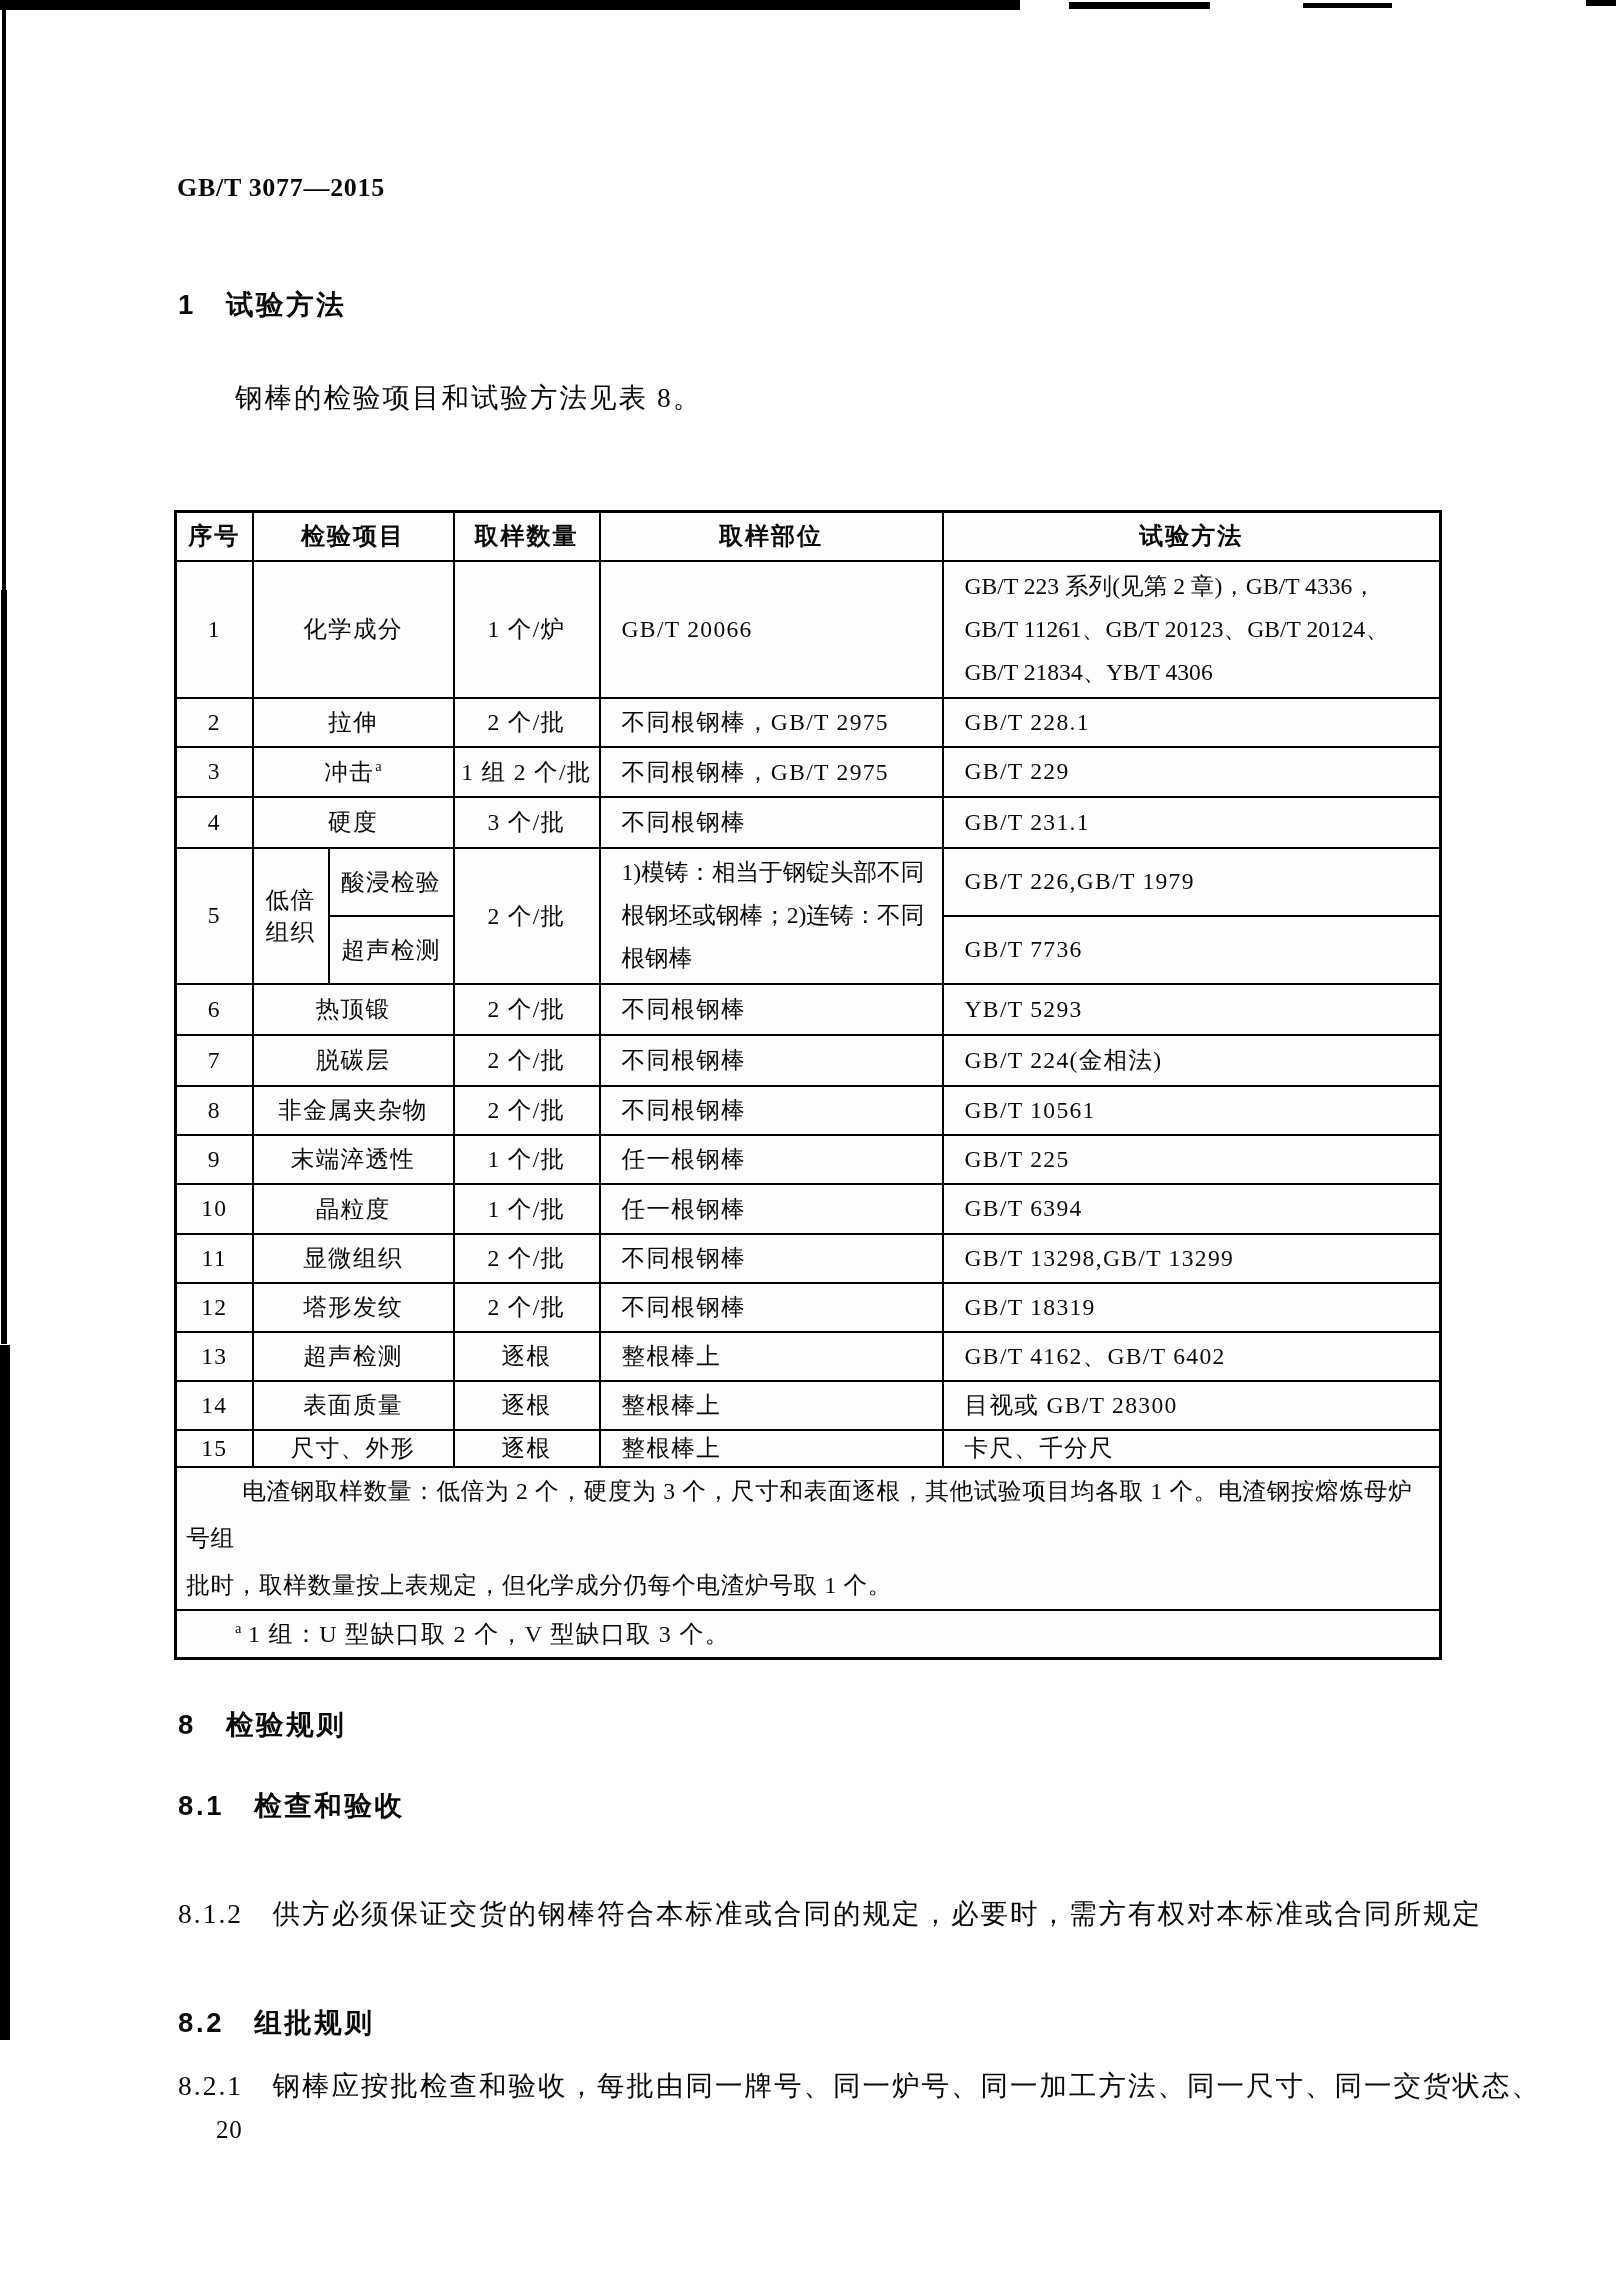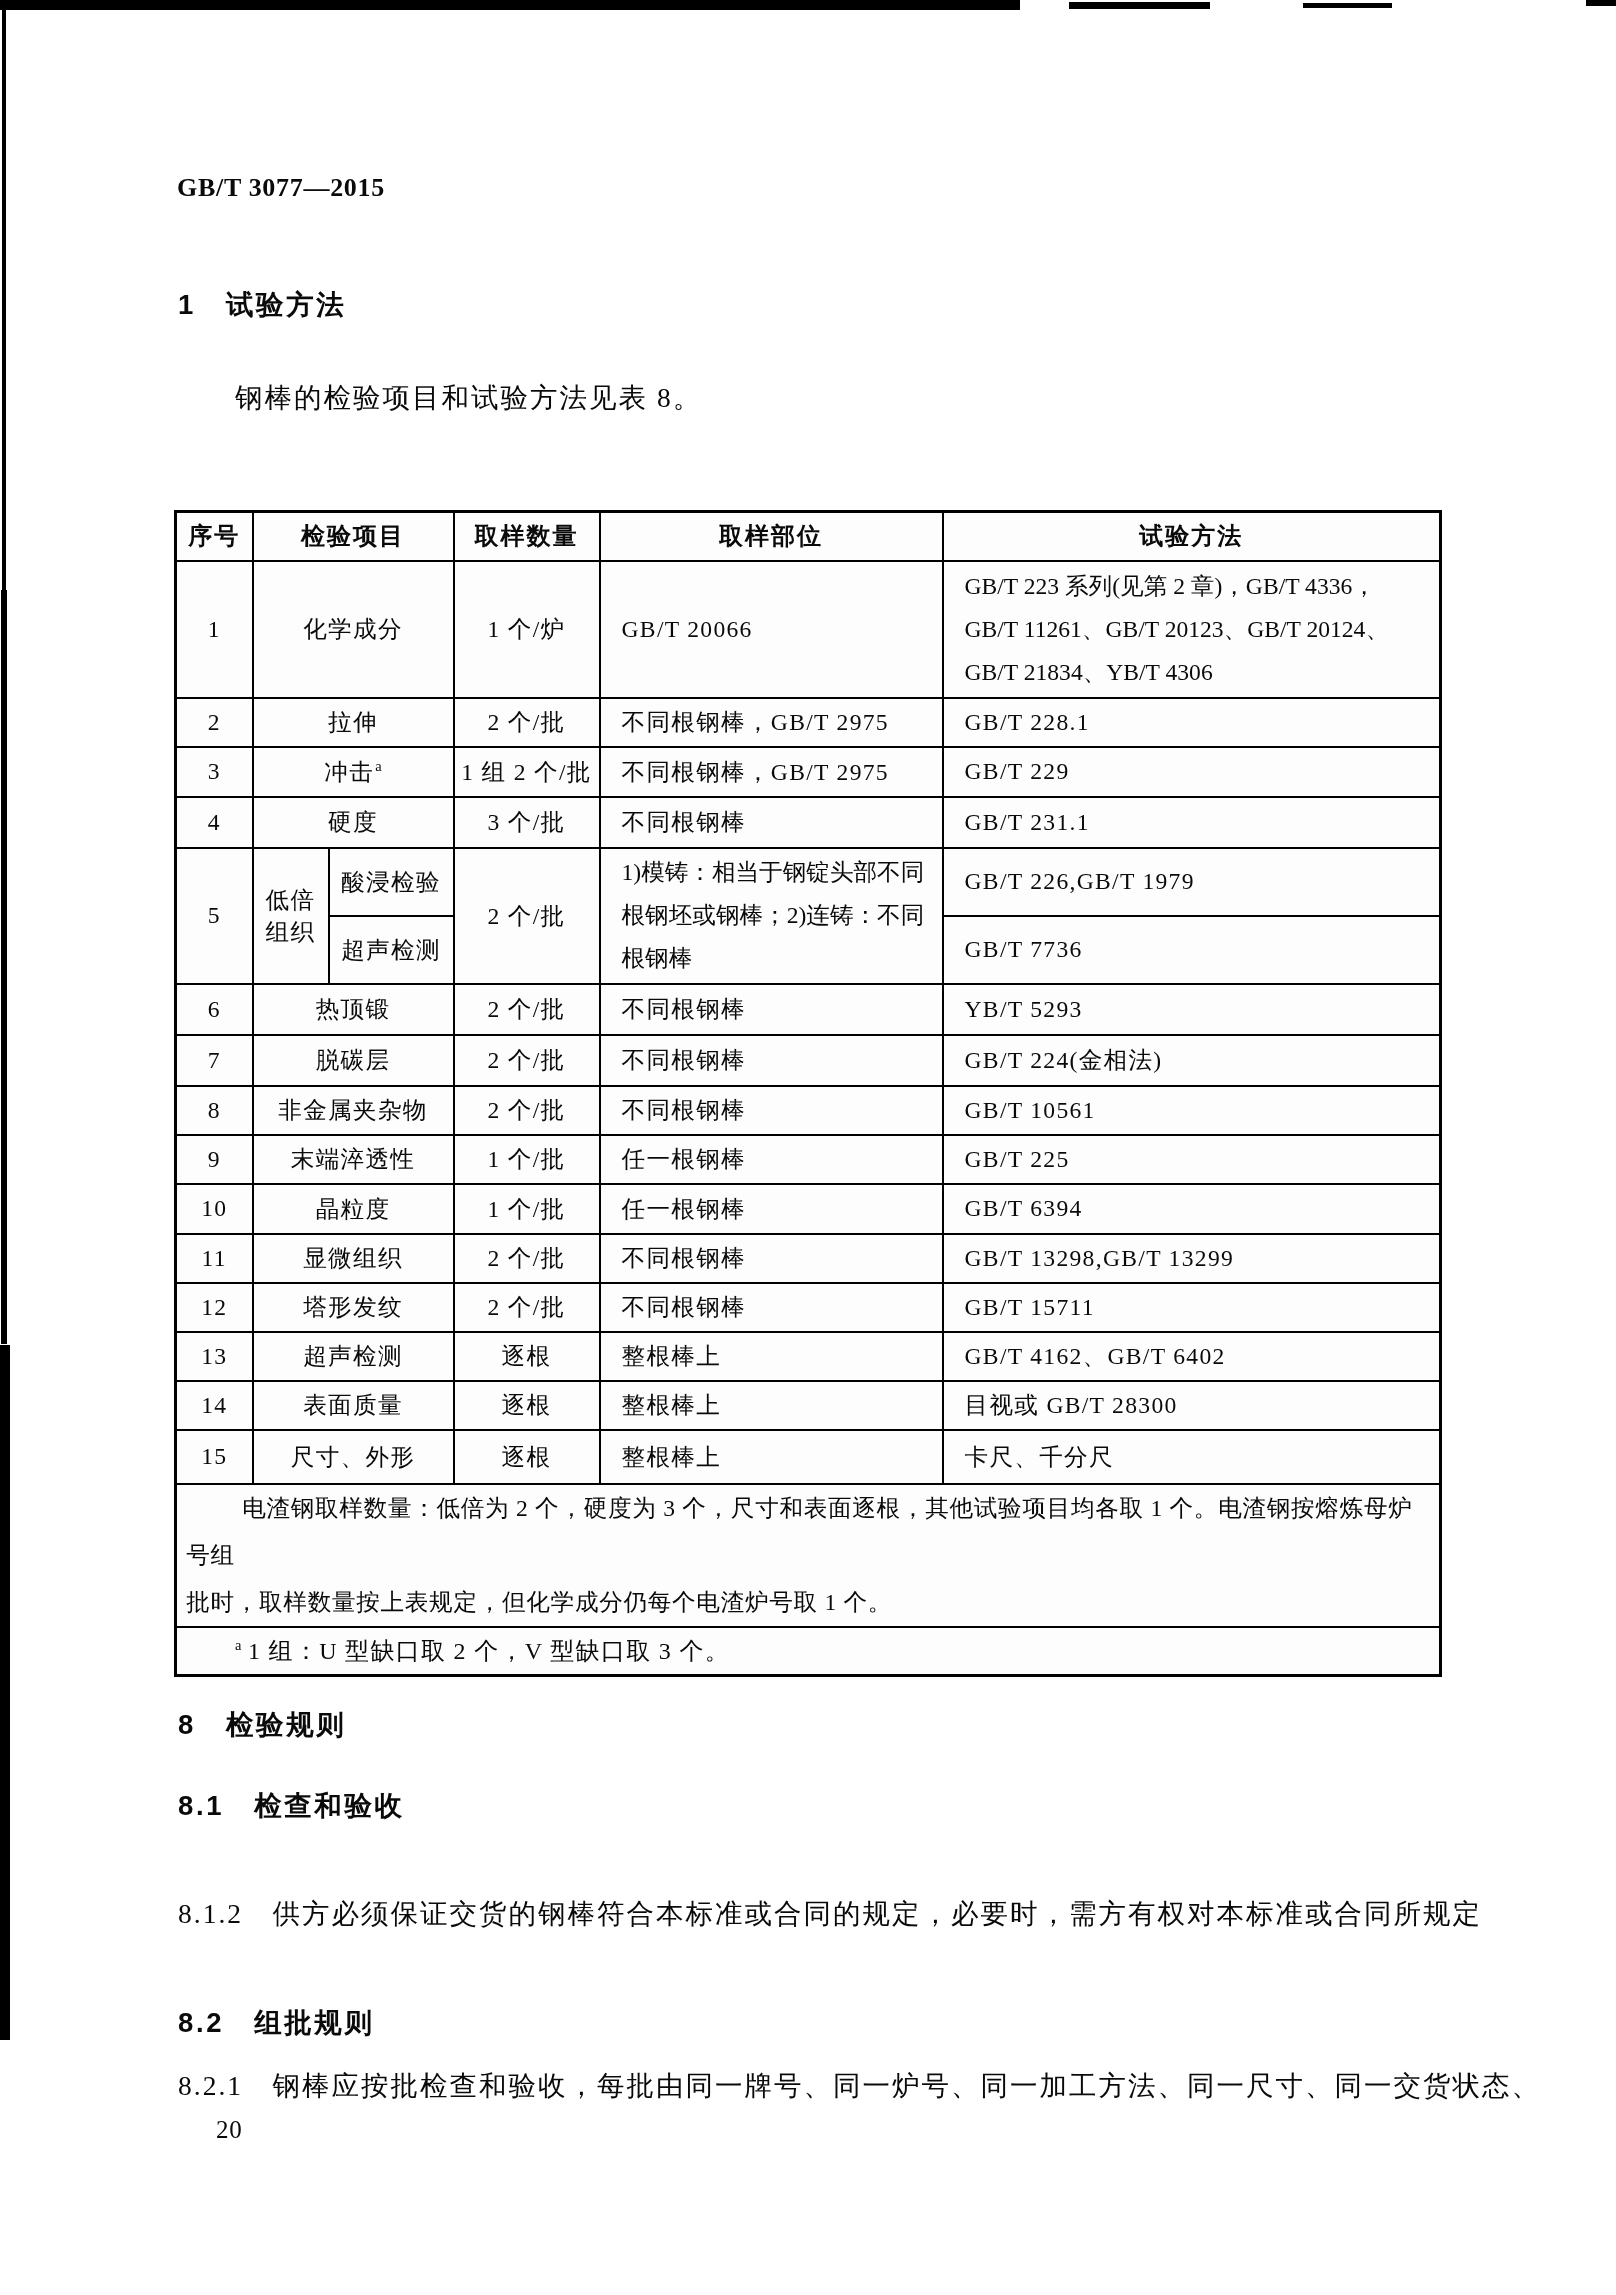--- a/index.html
+++ b/index.html
@@ -155,37 +155,37 @@
         <td colspan="2">显微组织</td>
         <td>2 个/批</td>
         <td class="left">不同根钢棒</td>
         <td class="left">GB/T 13298,GB/T 13299</td>
       </tr>
       <tr style="height:49px">
         <td>12</td>
         <td colspan="2">塔形发纹</td>
         <td>2 个/批</td>
         <td class="left">不同根钢棒</td>
-        <td class="left">GB/T 15711</td>
+        <td class="left">GB/T 18319</td>
       </tr>
       <tr style="height:49px">
         <td>13</td>
         <td colspan="2">超声检测</td>
         <td>逐根</td>
         <td class="left">整根棒上</td>
         <td class="left">GB/T 4162、GB/T 6402</td>
       </tr>
       <tr style="height:49px">
         <td>14</td>
         <td colspan="2">表面质量</td>
         <td>逐根</td>
         <td class="left">整根棒上</td>
         <td class="left">目视或 GB/T 28300</td>
       </tr>
-      <tr style="height:54px">
+      <tr style="height:37px">
         <td>15</td>
         <td colspan="2">尺寸、外形</td>
         <td>逐根</td>
         <td class="left">整根棒上</td>
         <td class="left">卡尺、千分尺</td>
       </tr>
       <tr style="height:98px">
         <td colspan="6" class="note">电渣钢取样数量：低倍为 2 个，硬度为 3 个，尺寸和表面逐根，其他试验项目均各取 1 个。电渣钢按熔炼母炉号组
 批时，取样数量按上表规定，但化学成分仍每个电渣炉号取 1 个。</td>
       </tr>

